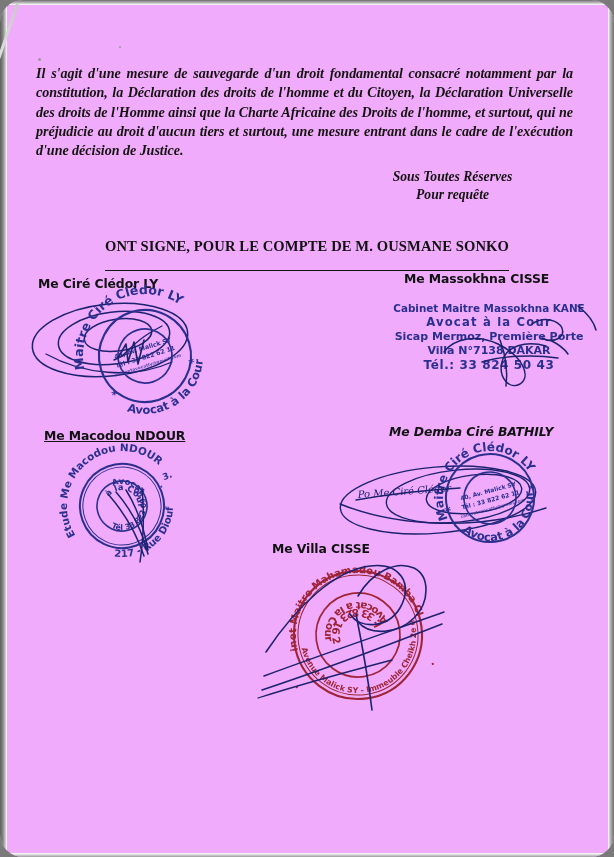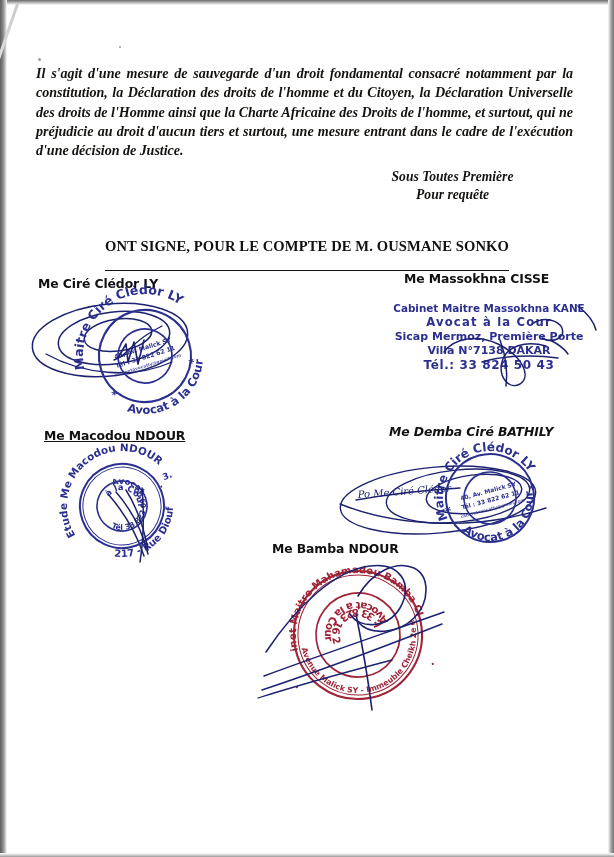--- a/index.html
+++ b/index.html
@@ -4,24 +4,25 @@
 <style>
   html, body {
     margin: 0;
     padding: 0;
     background: #7a7a7a;
   }
   #page {
     position: relative;
     width: 614px;
     height: 857px;
-    background: #ffffff;
+    background: #f0abfc;
     overflow: hidden;
     font-family: "Liberation Serif", serif;
     box-sizing: border-box;
+    border-radius: 23px;
   }
   
   .edge-left {
     position: absolute; left: 0; top: 0; width: 7px; height: 857px;
     background: linear-gradient(90deg,#5d5d5d 0%,#8a8a8a 45%,#cfcfcf 80%,#ffffff 100%);
   }
   .edge-right {
     position: absolute; right: 0; top: 0; width: 6px; height: 857px;
     background: linear-gradient(270deg,#6f6f6f 0%,#a7a7a7 50%,#e2e2e2 85%,#ffffff 100%);
   }
@@ -116,33 +117,33 @@
   <div class="edge-left"></div>
   <div class="edge-right"></div>
   <div class="edge-bottom"></div>
   <div class="corner-fold"></div>
   <div class="speck" style="left:38px;top:58px;width:3px;height:3px;"></div>
   <div class="speck" style="left:119px;top:46px;width:2px;height:2px;"></div>
 
   <div id="body-text">Il s'agit d'une mesure de sauvegarde d'un droit fondamental consacré notamment par la constitution, la Déclaration des droits de l'homme et du Citoyen, la Déclaration Universelle des droits de l'Homme ainsi que la Charte Africaine des Droits de l'homme, et surtout, qui ne préjudicie au droit d'aucun tiers et surtout, une mesure entrant dans le cadre de l'exécution d'une décision de Justice.</div>
 
   <div id="closing">
-    <div>Sous Toutes Première</div>
+    <div>Sous Toutes Réserves</div>
     <div>Pour requête</div>
   </div>
 
   <div id="heading">
     <span>ONT SIGNE, POUR LE COMPTE DE M. OUSMANE SONKO</span>
   </div>
 
   <div class="signame" id="name-ly">Me Ciré Clédor LY</div>
   <div class="signame" id="name-kane">Me Massokhna CISSE</div>
   <div class="signame" id="name-ndour">Me Macodou NDOUR</div>
   <div class="signame" id="name-bathily">Me Demba Ciré BATHILY</div>
-  <div class="signame" id="name-cisse">Me Bamba NDOUR</div>
+  <div class="signame" id="name-cisse">Me Villa CISSE</div>
 
   <div class="stamp blue" style="left:22px; top:288px;">
     <svg width="270" height="120" viewBox="0 0 270 120">
       <defs>
         <path id="ly1-top" d="M 123,68 m -62,0 a 62,62 0 0 1 124,0" transform="rotate(-17 123 68)"></path>
         <path id="ly1-bot" d="M 123,68 m -58,0 a 58,58 0 0 0 116,0" transform="rotate(-17 123 68)"></path>
       </defs>
 
       <g class="sigline" stroke-width="1.5">
         <ellipse cx="88" cy="52" rx="78" ry="36" transform="rotate(-6 88 52)"></ellipse>

